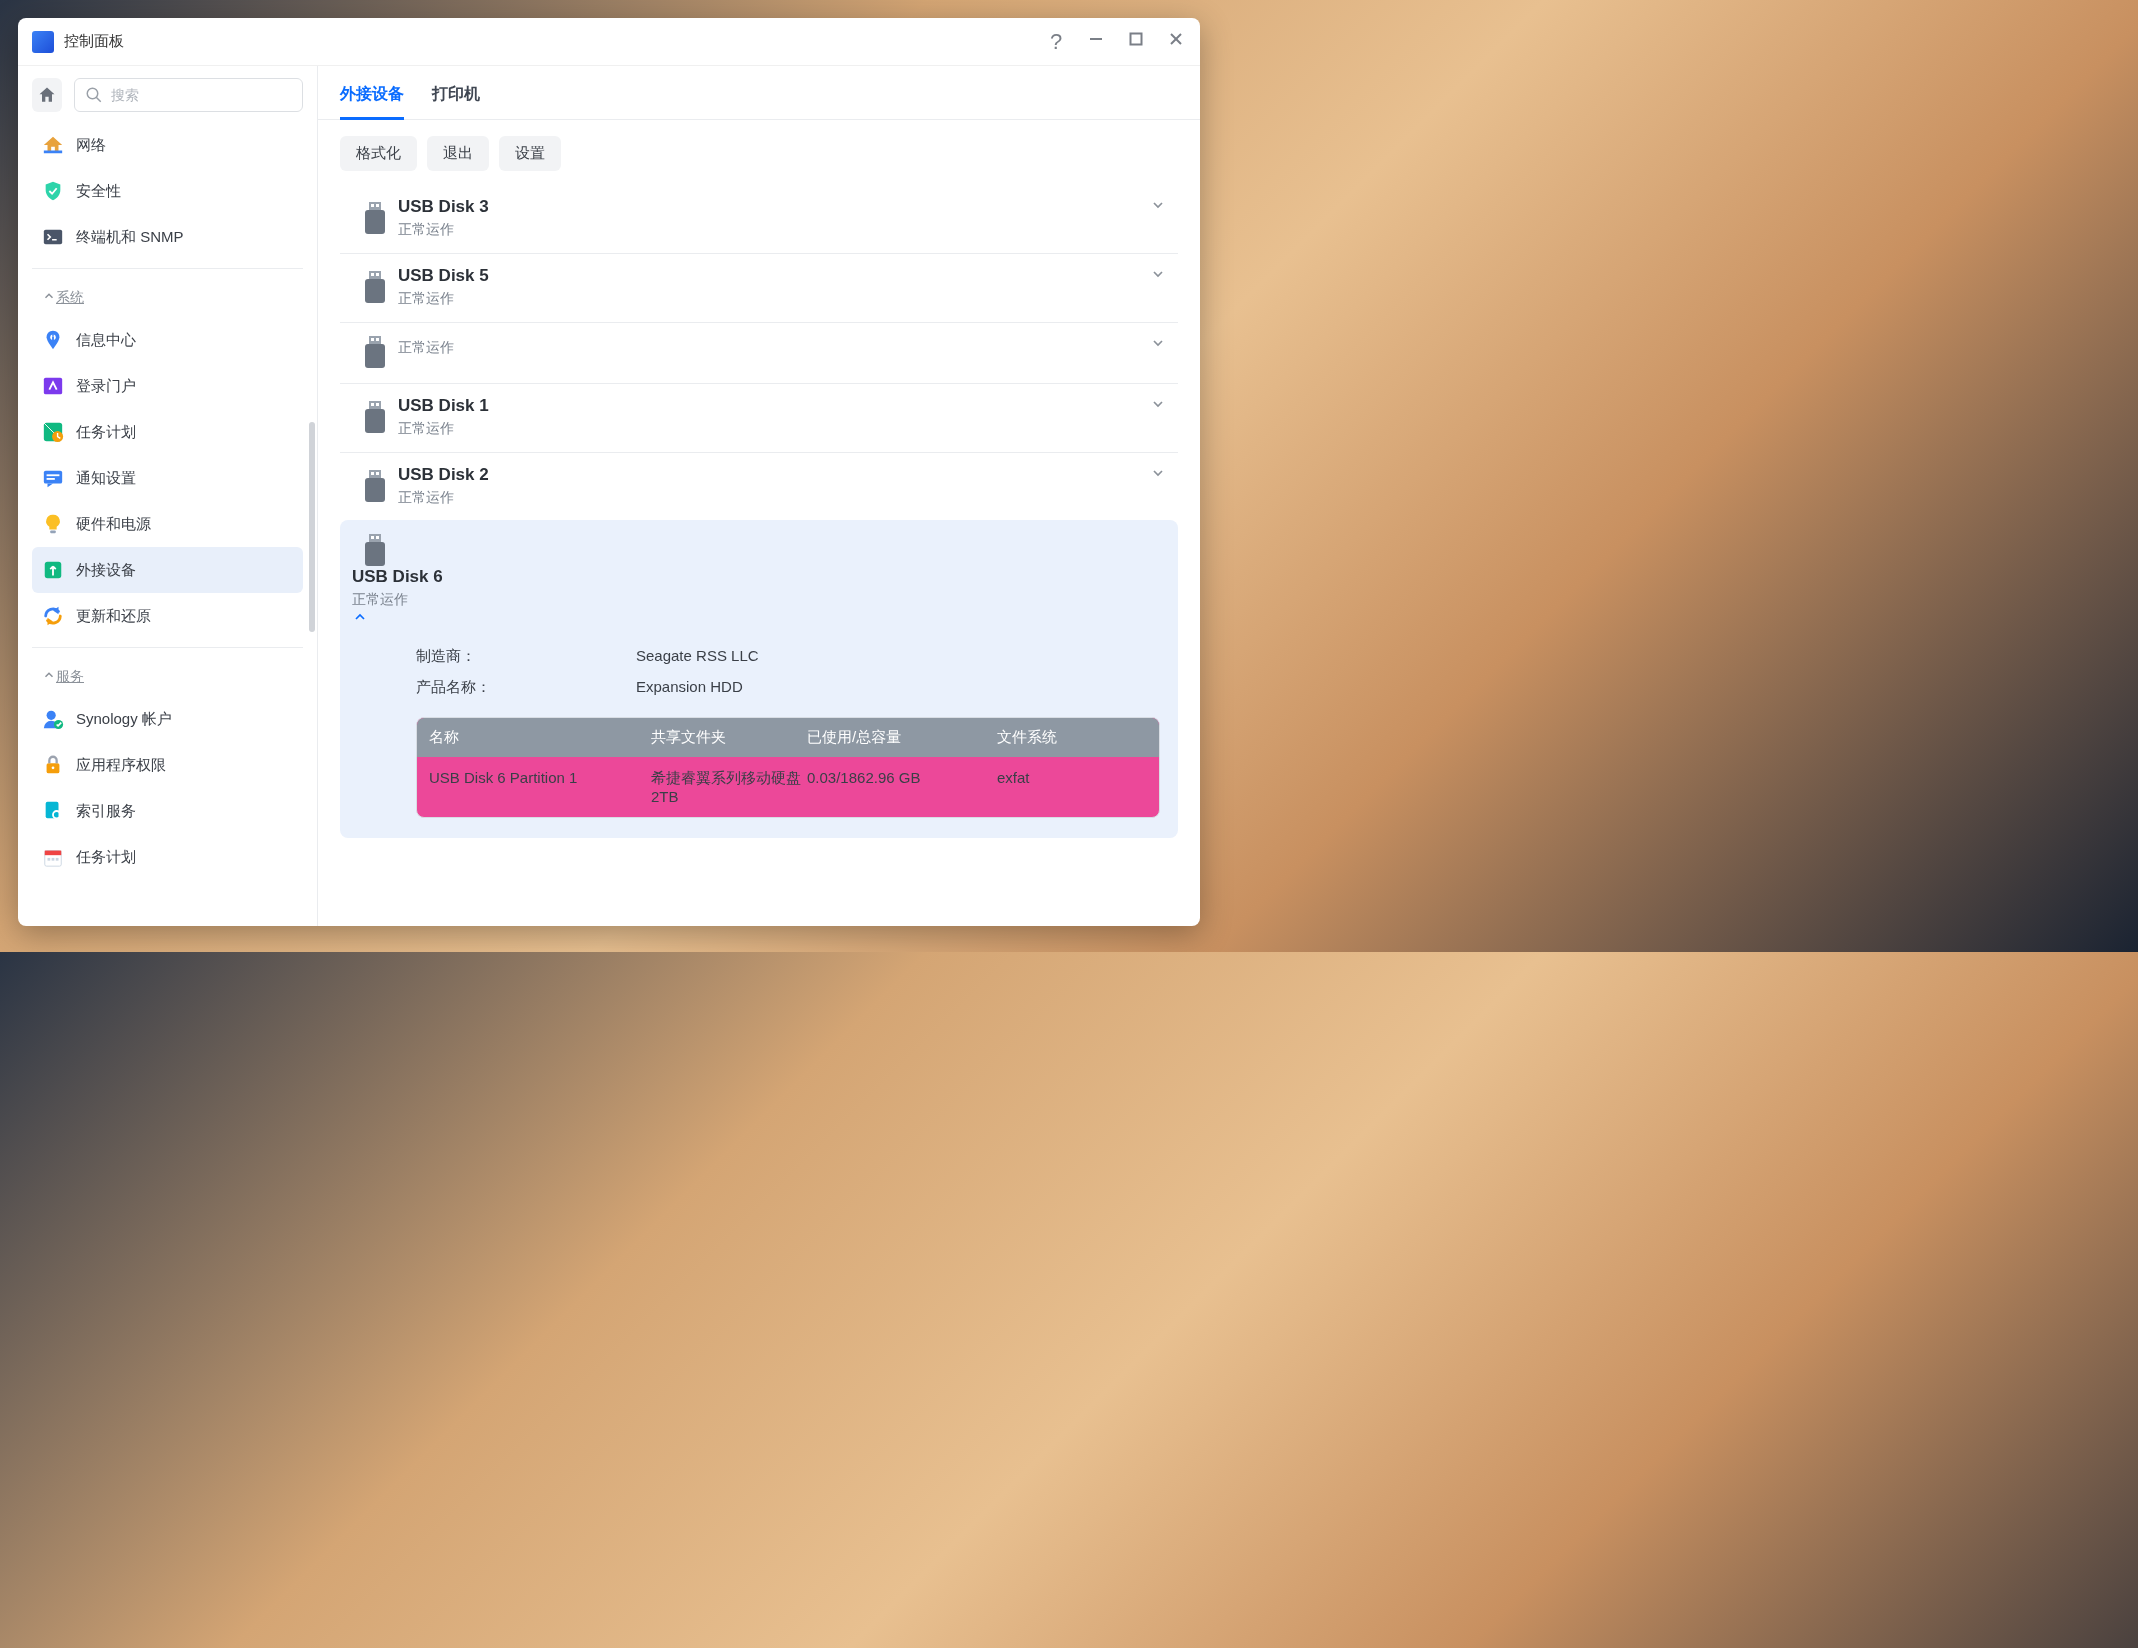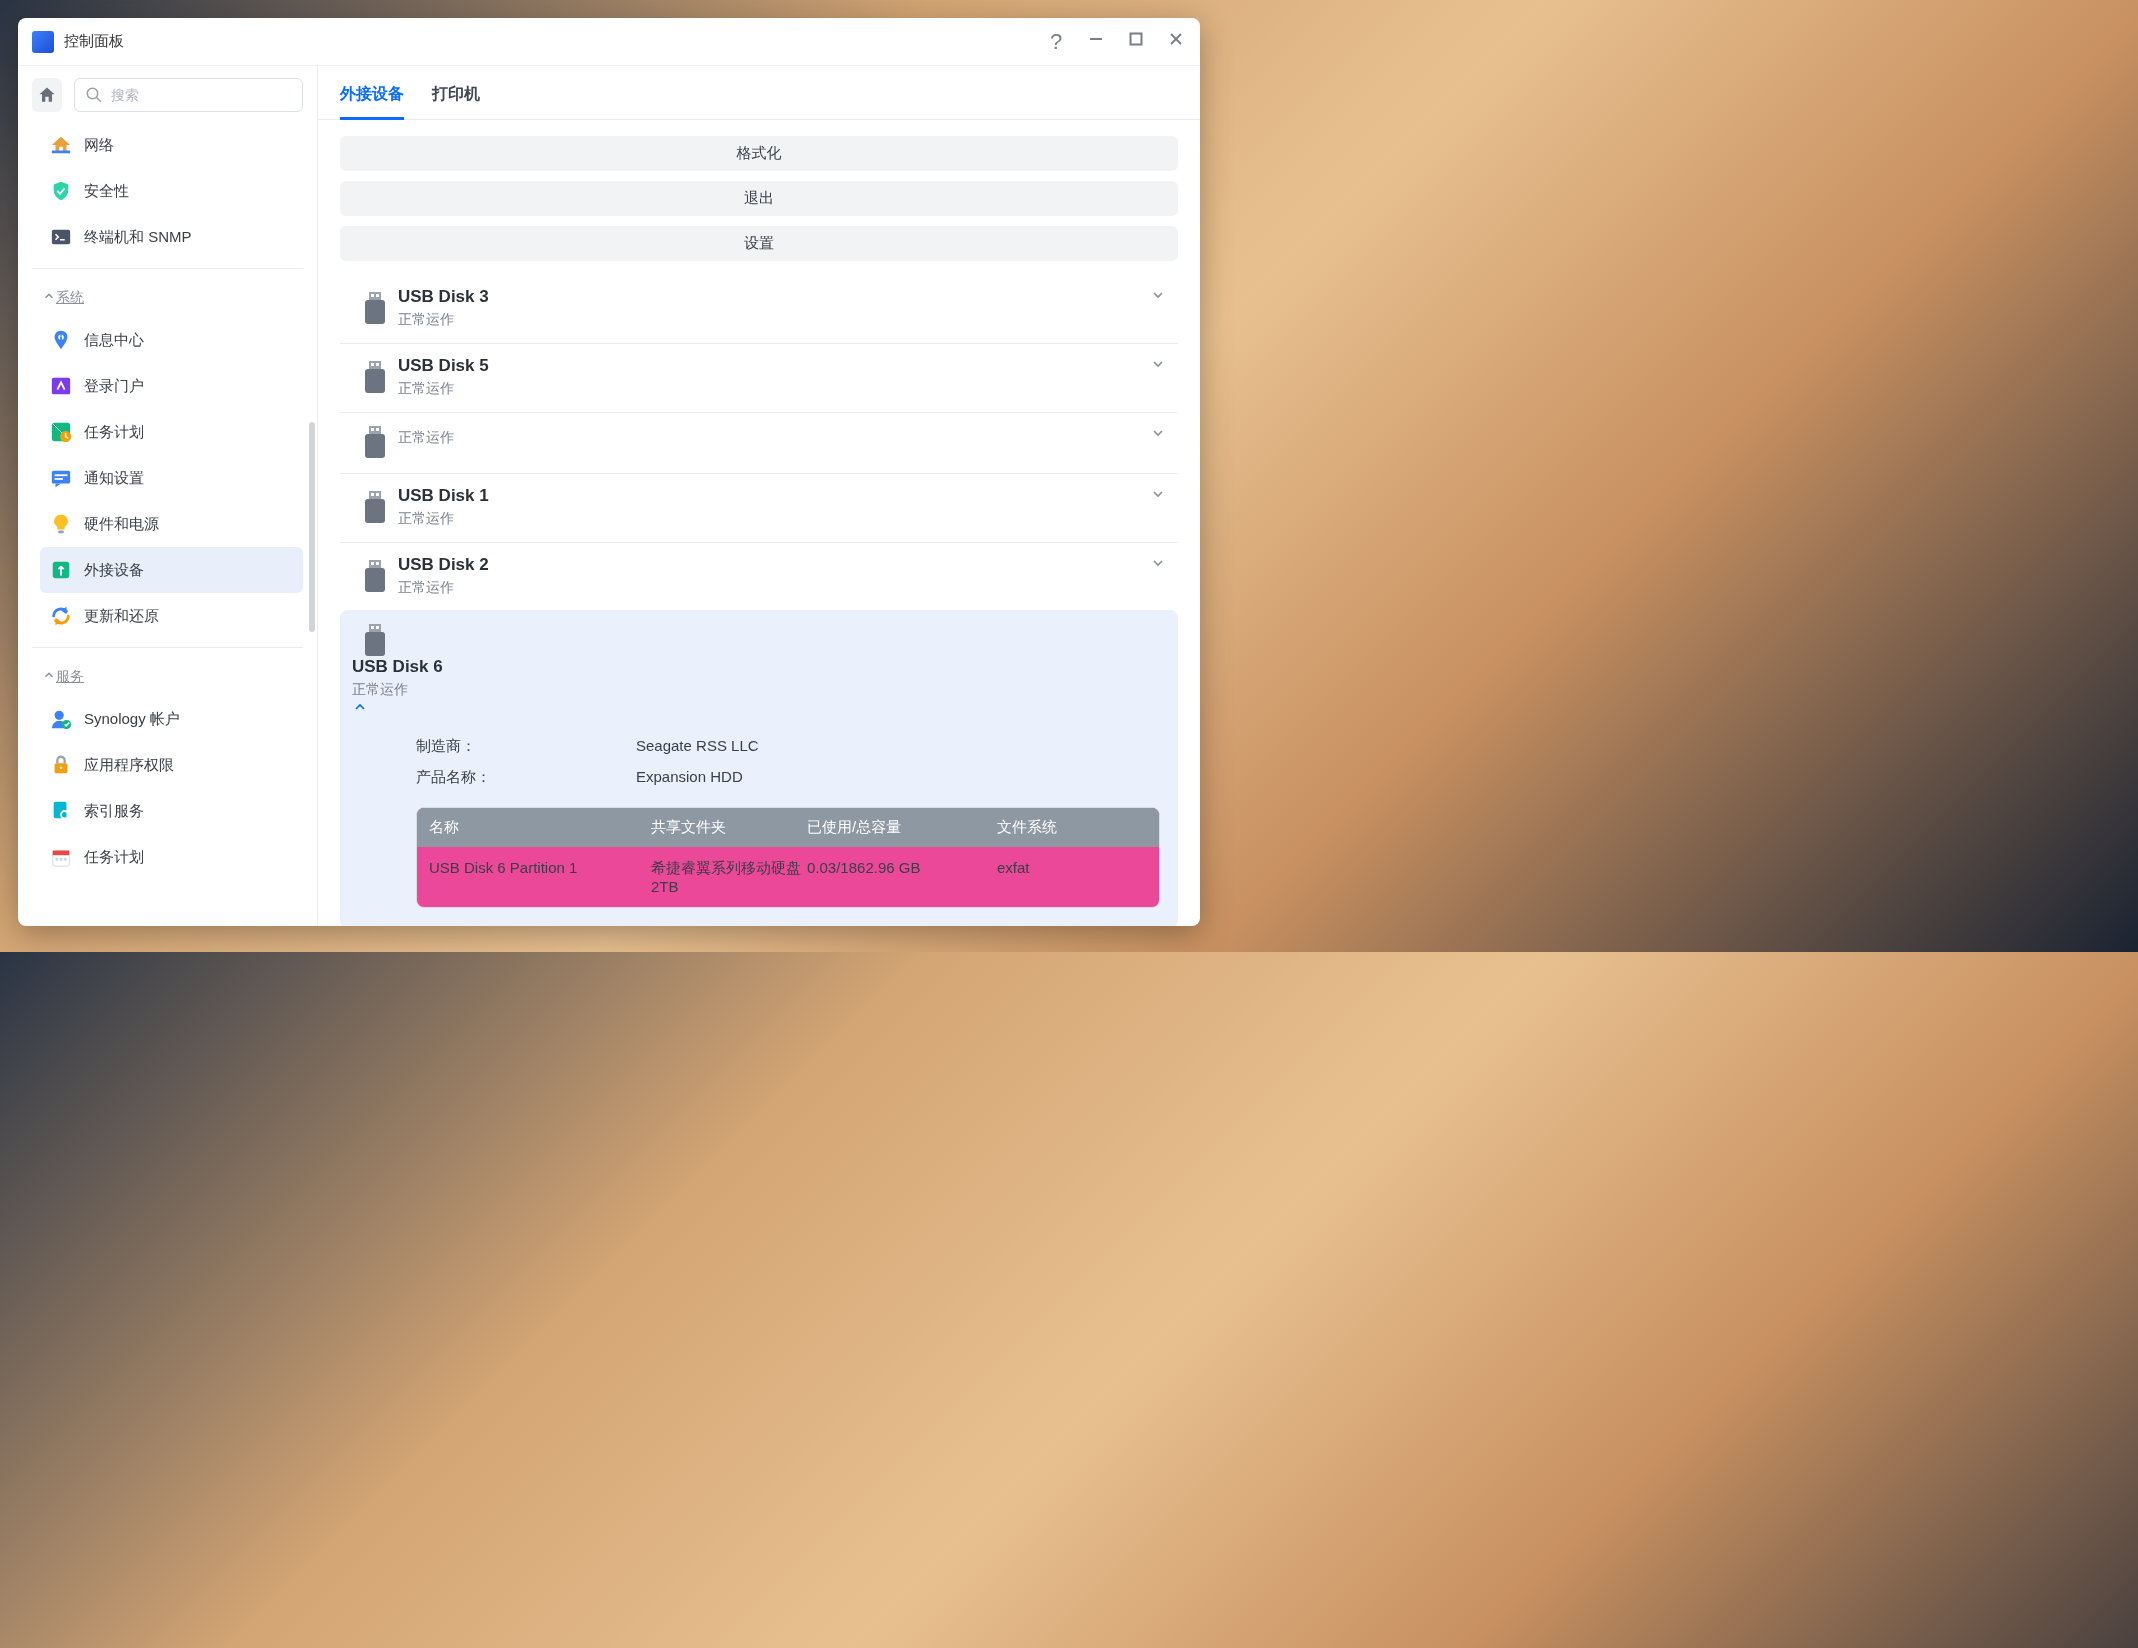--- a/index.html
+++ b/index.html
@@ -80,21 +80,21 @@
 }
 .search-box svg { flex-shrink: 0; }
 .search-input {
   border: none;
   outline: none;
   flex: 1;
   font-size: 14px;
   color: #333;
 }
 .search-input::placeholder { color: #b0b5bc; }
-.nav-list { padding: 0 14px; margin-left: 8px; }
+.nav-list { padding: 0 14px; }
 .nav-item {
   display: flex;
   align-items: center;
   gap: 12px;
   padding: 12px 10px;
   border-radius: 6px;
   cursor: pointer;
   color: #3a3f47;
   font-size: 15px;
 }
@@ -150,21 +150,20 @@
   content: "";
   position: absolute;
   left: 0; right: 0; bottom: -1px;
   height: 3px;
   background: #0a6cff;
 }
 .actionbar {
   display: flex;
   gap: 10px;
   padding: 16px 22px 14px 22px;
-  flex-direction: column;
 }
 .act-btn {
   background: #f2f3f5;
   border: none;
   border-radius: 6px;
   padding: 8px 16px;
   font-size: 15px;
   color: #3a3f47;
   cursor: pointer;
 }

